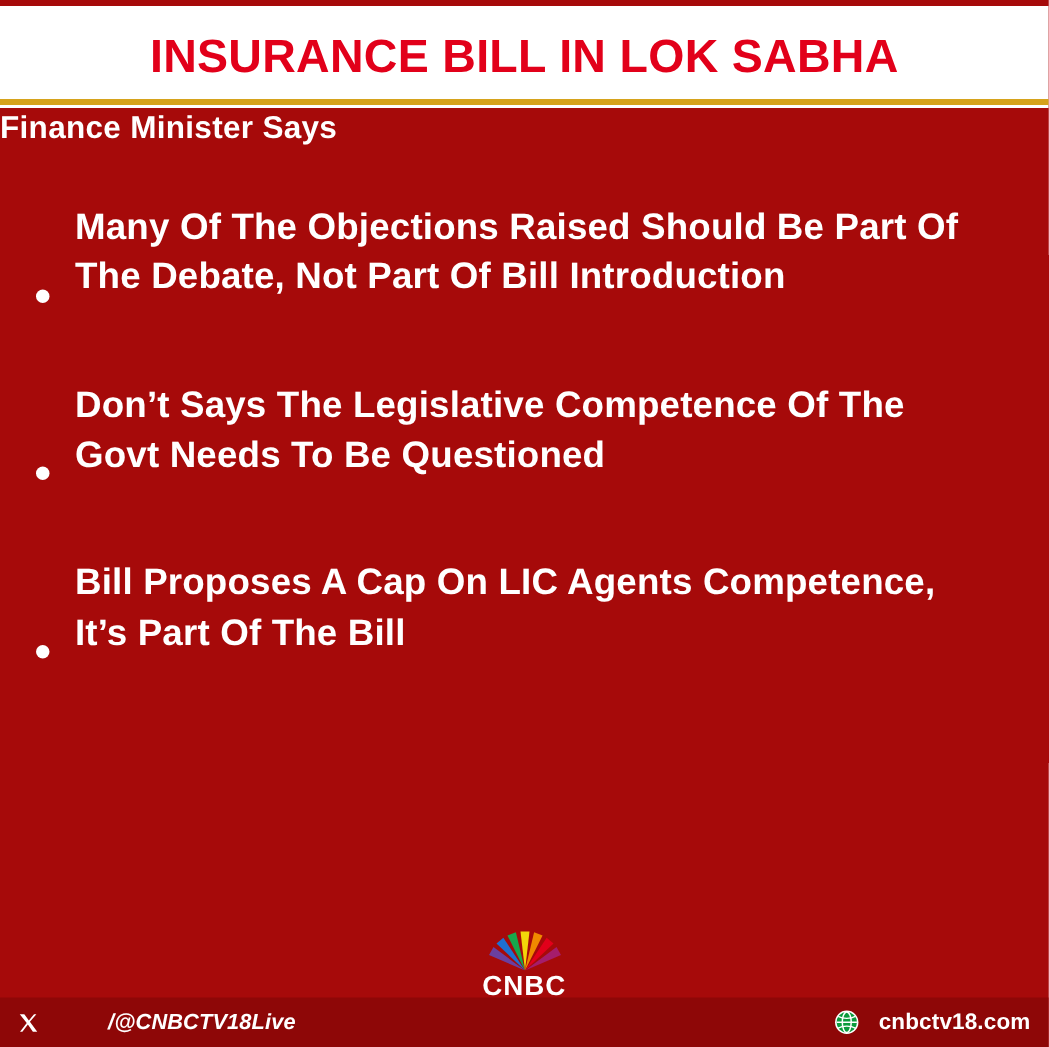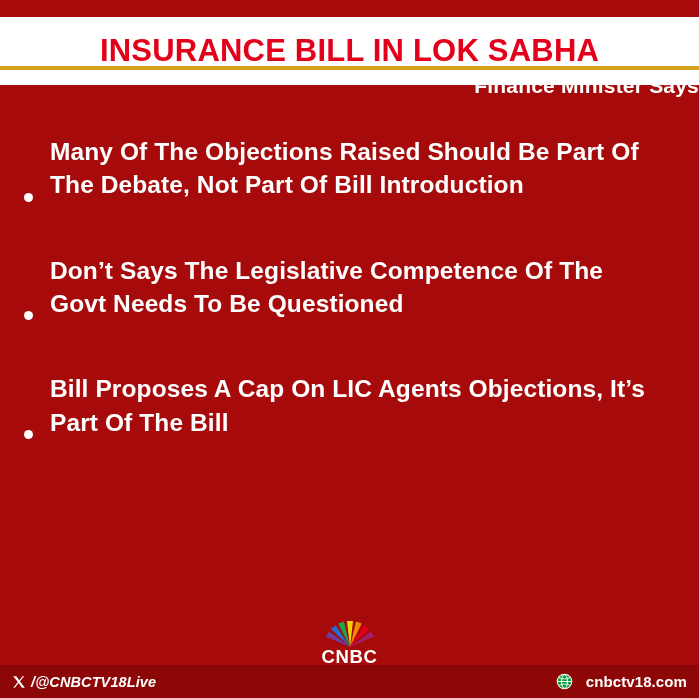--- a/index.html
+++ b/index.html
@@ -16,21 +16,21 @@
   .card {
     position: relative;
     width: 699px;
     height: 698px;
     background: #a60a0a;
     box-sizing: border-box;
   }
   
   .top-bar {
     position: absolute;
-    left: 0; top: 17px;
+    left: 0; top: 4px;
     width: 699px;
     height: 68px;
     background: #ffffff;
   }
   .headline-wrap {
     position: absolute;
     left: 0; top: 10px;
     width: 699px;
     height: 48px;
     display: flex;
@@ -50,21 +50,21 @@
     position: absolute;
     left: 0; top: 66px;
     width: 699px;
     height: 4px;
     background: #d6a31c;
   }
   .subtitle {
     position: absolute;
     left: 0; top: 70px;
     width: 699px;
-    text-align: right;
+    text-align: left;
     font-size: 21px;
     font-weight: bold;
     color: #ffffff;
     letter-spacing: 0.2px;
     padding-top: 4px;
   }
   
   .bullets {
     position: absolute;
     left: 24px;
@@ -142,20 +142,21 @@
     width: 14px;
     height: 14px;
     display: inline-block;
   }
   .handle-text {
     color: #ffffff;
     font-size: 14.5px;
     font-style: italic;
     font-weight: bold;
     letter-spacing: 0.1px;
+    margin-left: 41px;
   }
   .website {
     display: flex;
     align-items: center;
     gap: 13px;
   }
   .globe {
     width: 17px;
     height: 17px;
     display: inline-block;
@@ -189,21 +190,21 @@
       <div class="bullet-text">Many Of The Objections Raised Should Be Part Of The Debate, Not Part Of Bill Introduction</div>
     </div>
 
     <div class="bullet-row">
       <span class="bullet-dot"></span>
       <div class="bullet-text">Don’t Says The Legislative Competence Of The Govt Needs To Be Questioned</div>
     </div>
 
     <div class="bullet-row">
       <span class="bullet-dot"></span>
-      <div class="bullet-text">Bill Proposes A Cap On LIC Agents Objections, It’s Part Of The Bill</div>
+      <div class="bullet-text">Bill Proposes A Cap On LIC Agents Competence, It’s Part Of The Bill</div>
     </div>
 
   </div>
 
   <div class="logo-block">
     <svg class="peacock" viewBox="0 0 56 30" aria-hidden="true">
       <g transform="translate(28,30)">
         <path d="M0,0 L-3,-26 L3,-26 Z" fill="#6a3fa0" transform="rotate(-60)"></path>
         <path d="M0,0 L-3,-26 L3,-26 Z" fill="#1f6fd0" transform="rotate(-40)"></path>
         <path d="M0,0 L-3,-26 L3,-26 Z" fill="#18a84c" transform="rotate(-20)"></path>

